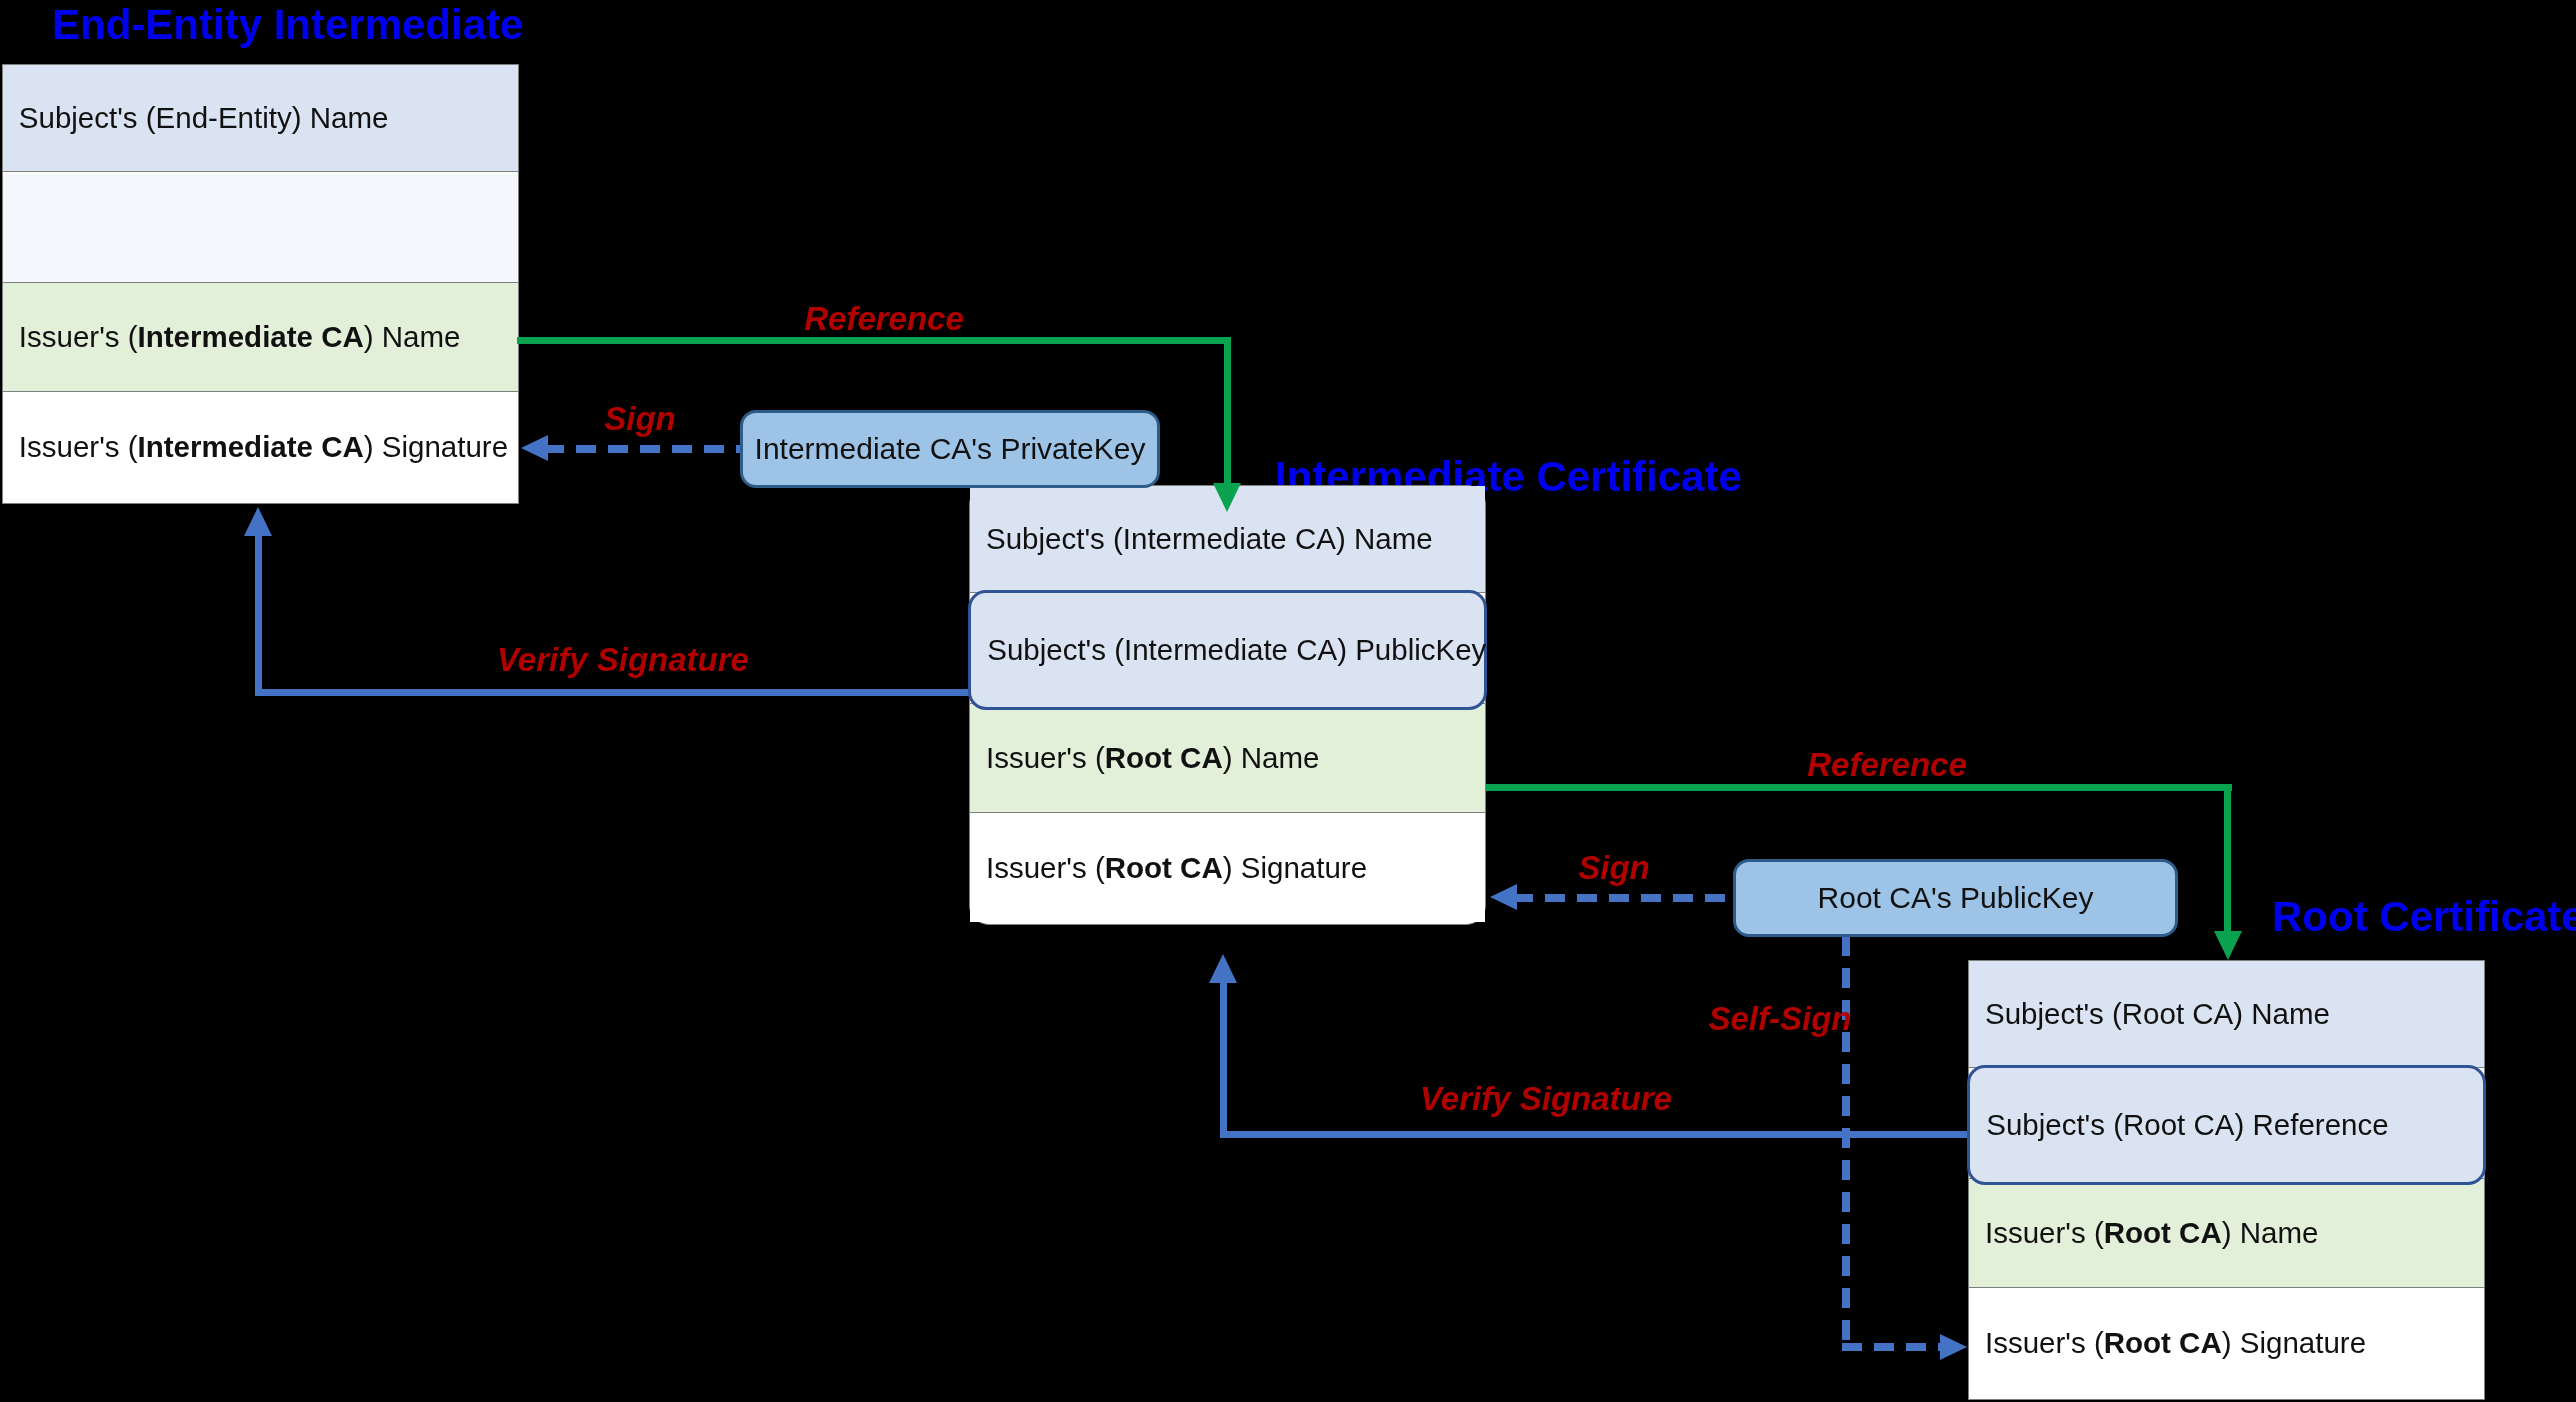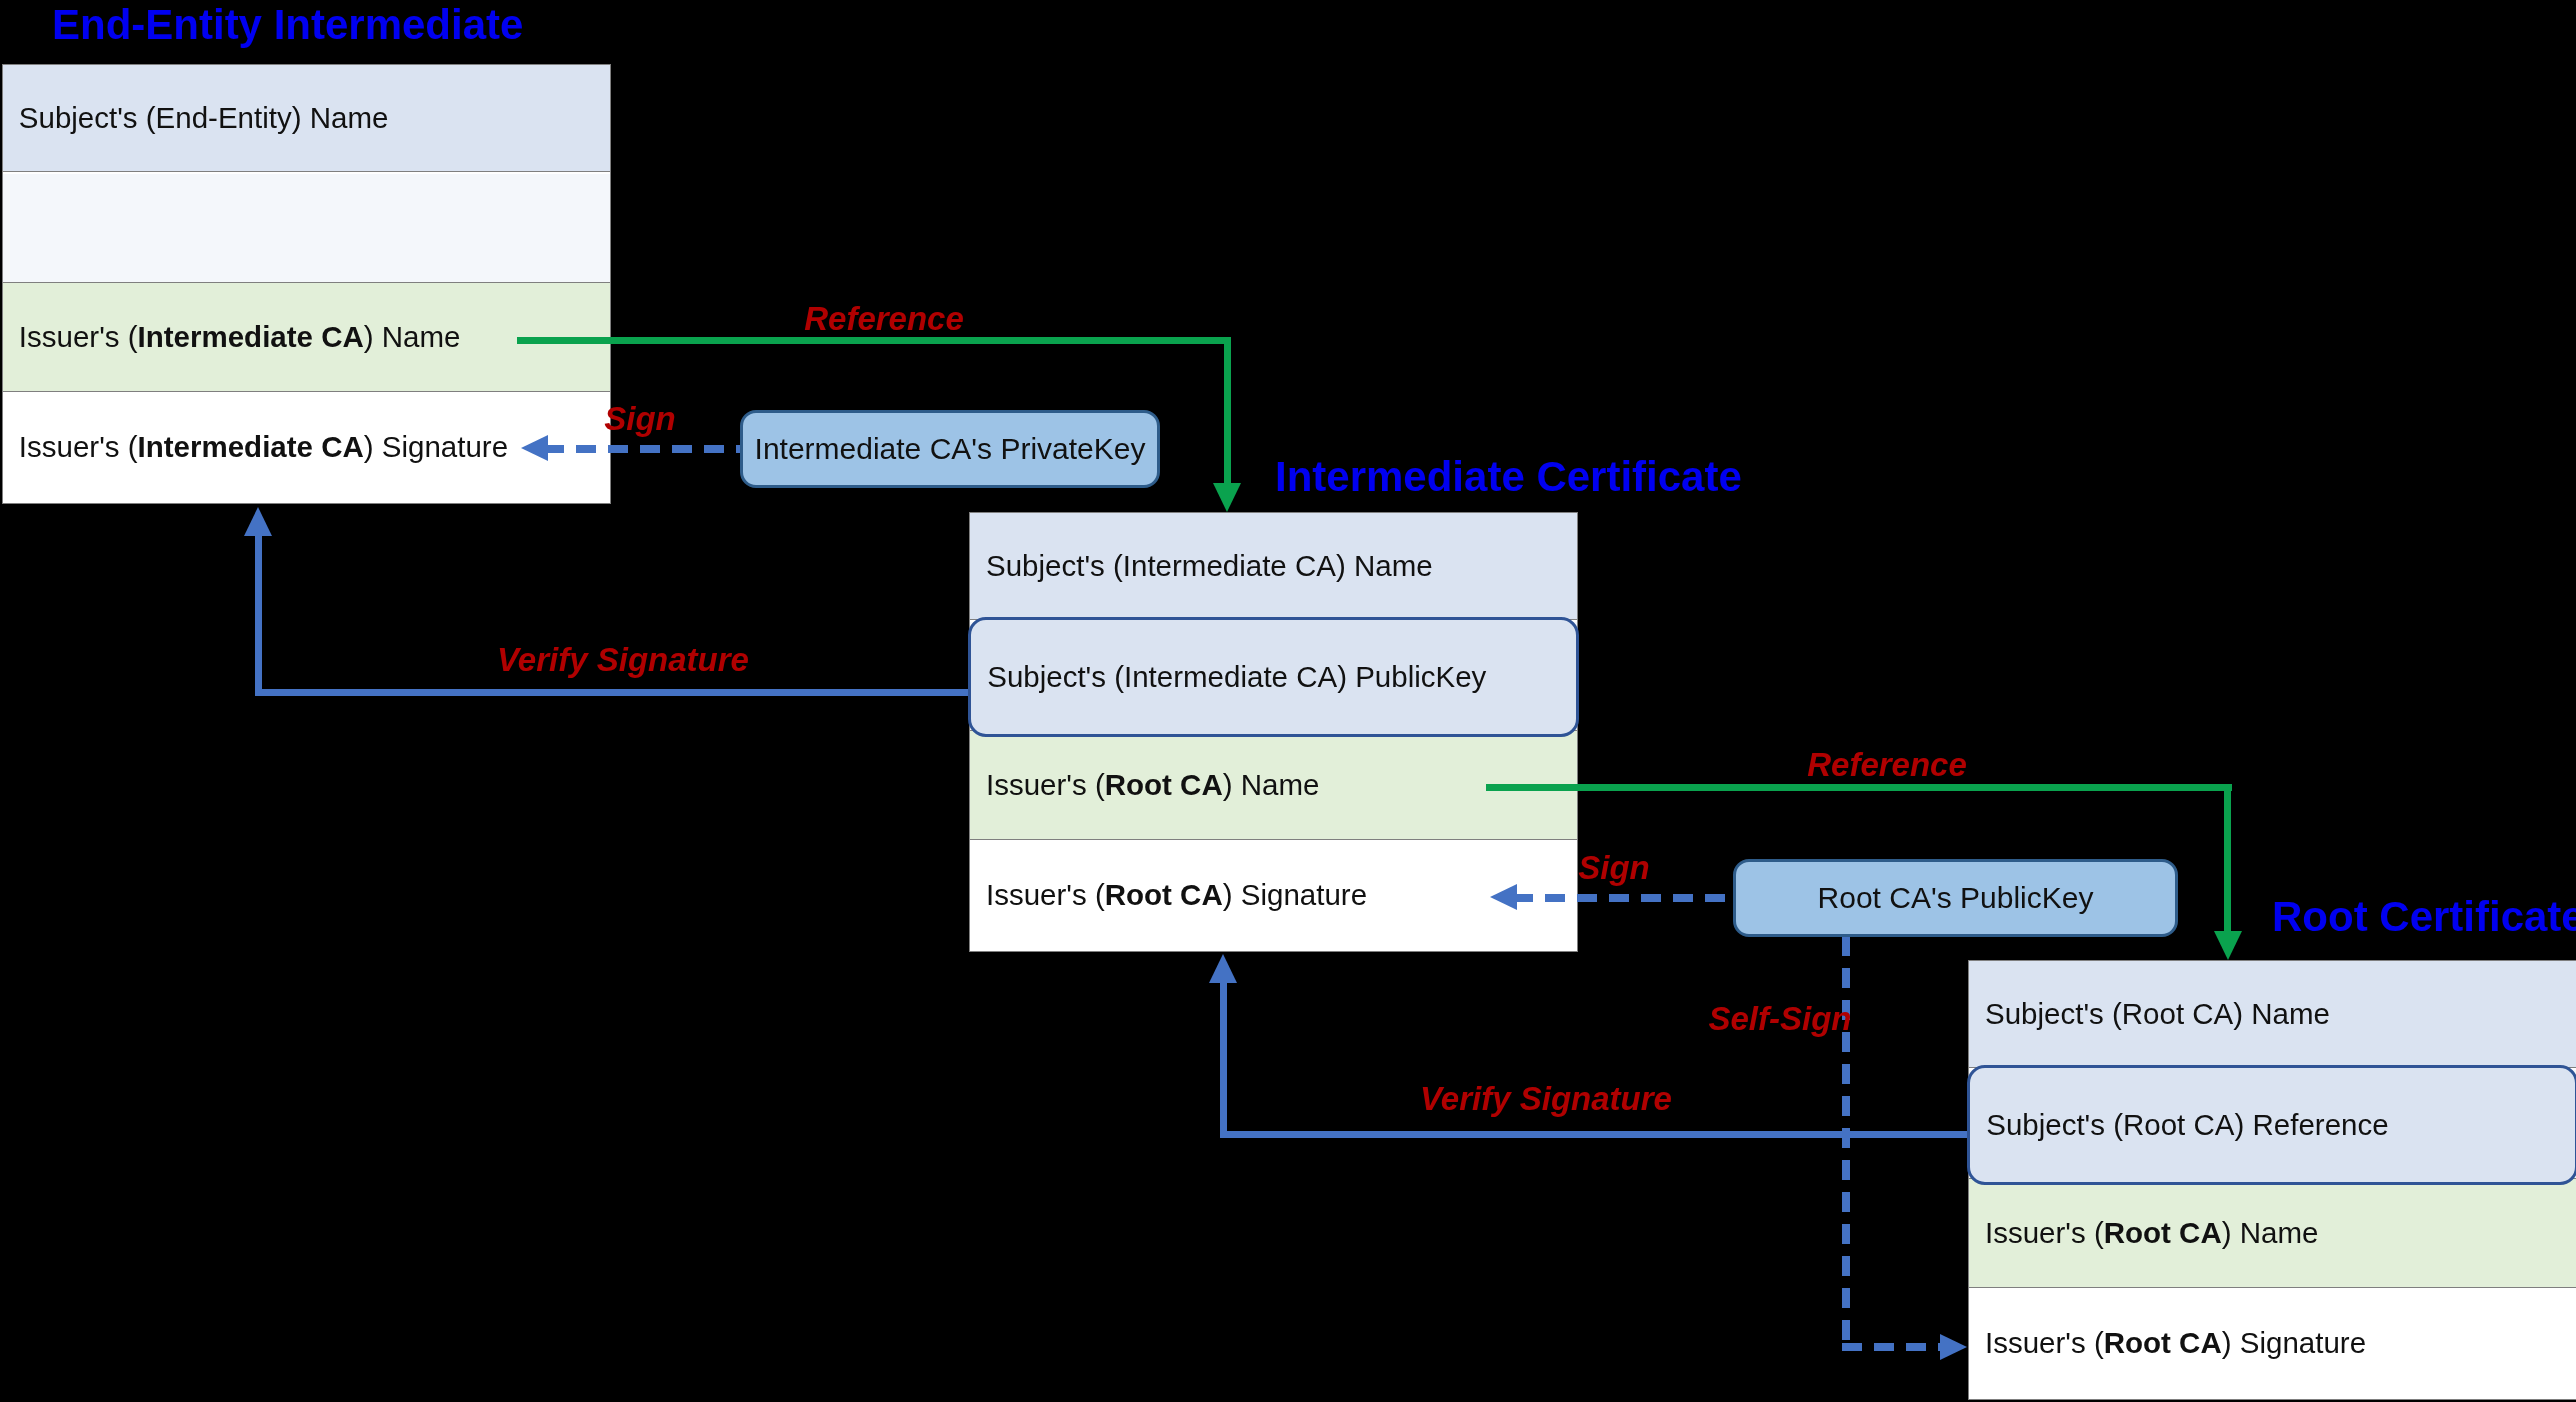--- a/index.html
+++ b/index.html
@@ -4,21 +4,21 @@
 <style>
   html,body{margin:0;padding:0;background:#000;}
   #canvas{
     position:relative;width:2576px;height:1402px;background:#000;overflow:hidden;
     font-family:"Liberation Sans",sans-serif;
   }
   .cert-title{
     position:absolute;color:#0000f0;font-weight:700;font-size:42px;line-height:45px;white-space:nowrap;
   }
   .cert{
-    position:absolute;width:609px;height:440px;border:1.8px solid #7f7f7f;box-sizing:border-box;background:#fff;
+    position:absolute;width:517px;height:440px;border:1.8px solid #7f7f7f;box-sizing:border-box;background:#fff;
   }
   .row{
     position:absolute;left:0;right:0;display:flex;align-items:center;
     font-size:29.5px;color:#111;padding-left:16px;white-space:nowrap;box-sizing:border-box;
   }
   .row .b{font-weight:700;}
   .row-name{top:0;height:107px;background:#dae3f1;border-bottom:1.8px solid #7f7f7f;}
   .row-pub-under{top:109px;height:109px;background:#f4f7fb;border-bottom:1.8px solid #7f7f7f;}
   .row-pubkey{
     top:104px;height:120px;left:-1.8px;right:-1.8px;background:#dae3f1;
@@ -65,21 +65,21 @@
         <span class="b">Intermediate CA</span>
         <span>) Name</span>
     </div>
     <div class="row row-sig">
       <span>Issuer's (</span>
         <span class="b">Intermediate CA</span>
         <span>) Signature</span>
     </div>
   </div>
 
-  <div class="cert" style="left:969px;top:512px;">
+  <div class="cert" style="left:969px;top:485px;border-radius:20px;">
     <div class="row row-name">
       <span>Subject's (Intermediate CA) Name</span>
     </div>
     <div class="row row-pub-under"></div>
     <div class="row row-pubkey">
       <span>Subject's (Intermediate CA) PublicKey</span>
     </div>
     <div class="row row-issuer">
       <span>Issuer's (</span>
         <span class="b">Root CA</span>

